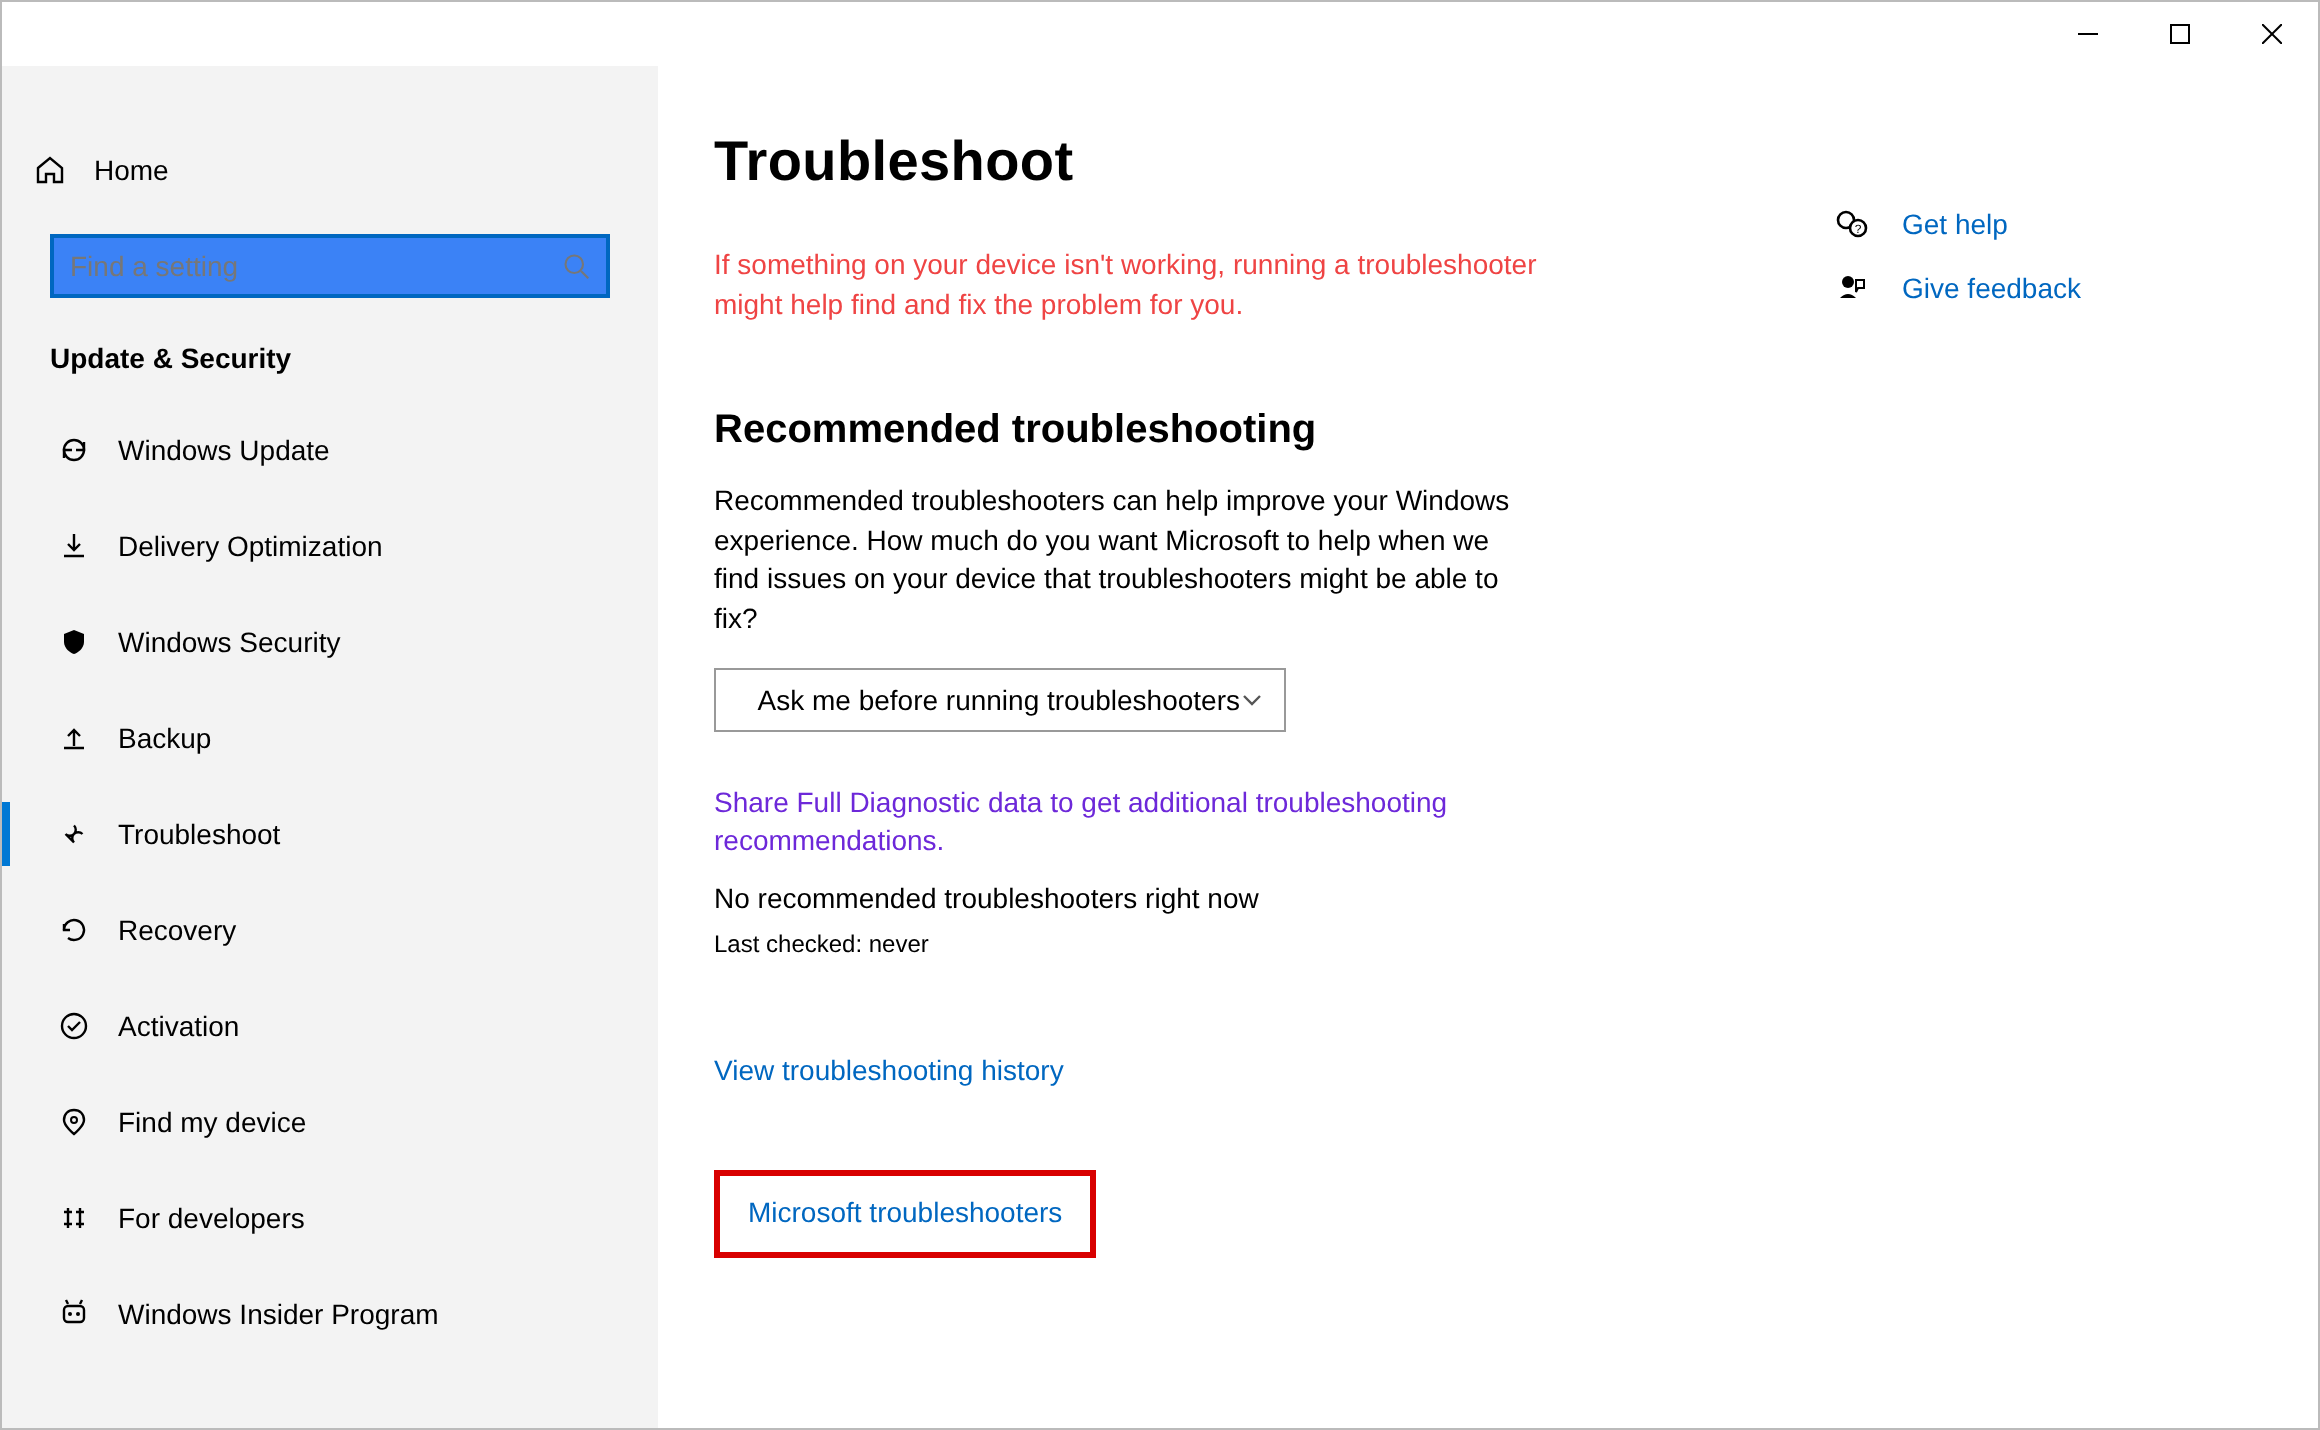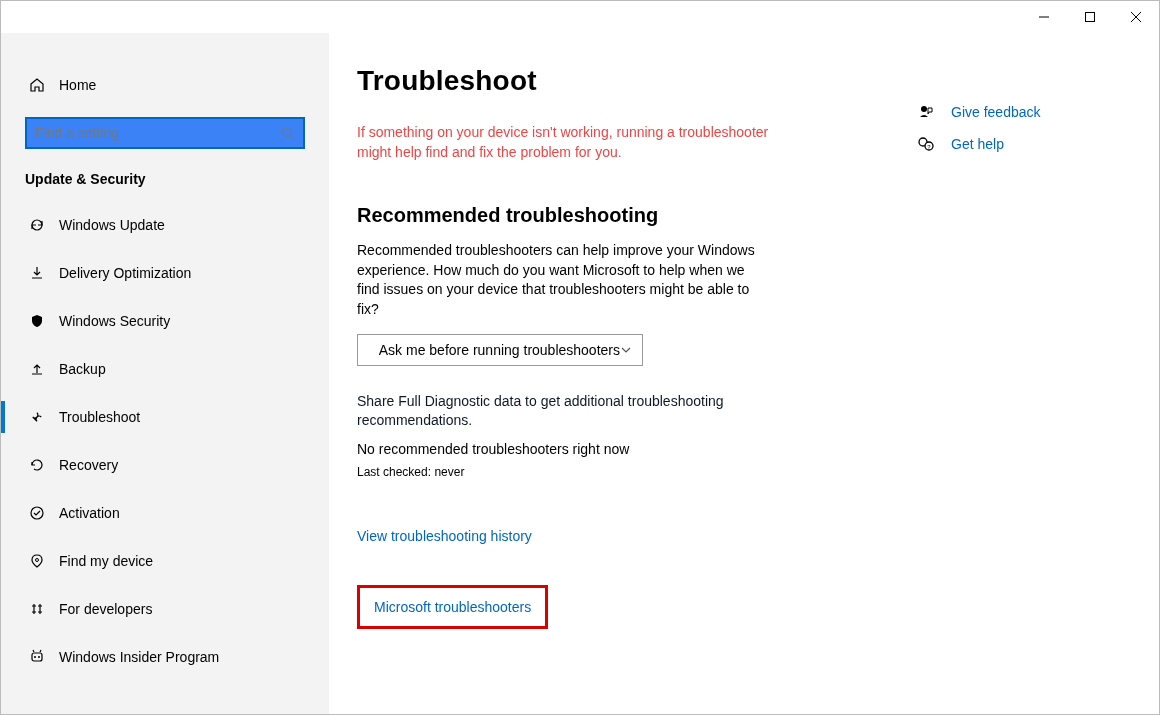--- a/index.html
+++ b/index.html
@@ -18,21 +18,21 @@
   width: 46px; height: 32px; display: flex; align-items: center; justify-content: center;
   font-size: 12px; color: #000; cursor: pointer;
 }
 .title-btn svg { width: 10px; height: 10px; }
 .body { flex: 1; display: flex; overflow: hidden; }
 .sidebar {
   width: 328px; background: #f3f3f3; padding: 0; display: flex; flex-direction: column;
   position: relative;
 }
 .home-row {
-  display: flex; align-items: center; height: 40px; padding-left: 28px;
+  display: flex; align-items: center; height: 40px; padding-left: 16px;
   margin-top: 32px; cursor: pointer;
 }
 .home-row .icon-wrap { width: 30px; display: flex; align-items: center; }
 .home-row .label { font-size: 14px; color: #000; }
 .search-wrap { padding: 12px 24px 14px 24px; }
 .search-box {
   width: 100%; height: 32px; border: 2px solid #0067c0;
   display: flex; align-items: center; padding: 0 8px; background: #3b82f6;
 }
 .search-box input {
@@ -64,21 +64,21 @@
 .page-title { font-size: 28px; font-weight: 600; color: #000; margin-bottom: 26px; letter-spacing: 0.2px; }
 .intro { font-size: 14px; color: #ef4444; line-height: 1.4; margin-bottom: 42px; max-width: 420px; }
 .section-title { font-size: 20px; font-weight: 600; color: #000; margin-bottom: 14px; }
 .section-desc { font-size: 14px; color: #000; line-height: 1.4; margin-bottom: 14px; max-width: 410px; }
 .dropdown {
   width: 286px; height: 32px; border: 1px solid #999; display: flex;
   align-items: center; justify-content: flex-end; padding: 0 10px;
   cursor: pointer; font-size: 14px; color: #000; margin-bottom: 26px;
 }
 .dropdown .chev { color: #555; }
-.warning { font-size: 14px; color: #0f172a; line-height: 1.4; max-width: 380px; margin-bottom: 10px; }
+.warning { font-size: 14px; color: #6d28d9; line-height: 1.4; max-width: 380px; margin-bottom: 10px; }
 .status-line { font-size: 14px; color: #000; margin-bottom: 8px; }
 .checked-line { font-size: 12px; color: #000; margin-bottom: 48px; }
 .link { font-size: 14px; color: #0067c0; cursor: pointer; display: inline-block; }
 .link-block { margin-bottom: 40px; }
 .highlight-box {
   border: 3px solid #d80000; padding: 10px 14px; display: inline-block;
 }
 .help-row {
   display: flex; align-items: center; gap: 16px; margin-bottom: 14px;
   cursor: pointer;
@@ -253,33 +253,33 @@
         </div>
         <div class="highlight-box">
           <span class="link">Microsoft troubleshooters</span>
         </div>
       </div>
 
       <div class="right-col">
         <div class="help-row">
           <span class="hicon">
             <svg width="18" height="18" viewBox="0 0 18 18">
+                <circle cx="6" cy="7" r="4" fill="none" stroke="#000" stroke-width="1.3"></circle>
+                <circle cx="12" cy="11" r="4" fill="#fff" stroke="#000" stroke-width="1.3"></circle>
+                <text x="12" y="13.5" font-size="6" text-anchor="middle" fill="#000">?</text>
+              </svg>
+          </span>
+          <span class="hlabel">Get help</span>
+        </div>
+        <div class="help-row">
+          <span class="hicon">
+            <svg width="18" height="18" viewBox="0 0 18 18">
                 <circle cx="7" cy="6" r="3" fill="#000"></circle>
                 <path d="M3 14 Q7 10 11 14 Z" fill="#000"></path>
                 <path d="M11 5 L15 5 L15 9 L12 9 L11 11 Z" fill="#fff" stroke="#000" stroke-width="1"></path>
               </svg>
           </span>
           <span class="hlabel">Give feedback</span>
         </div>
-        <div class="help-row">
-          <span class="hicon">
-            <svg width="18" height="18" viewBox="0 0 18 18">
-                <circle cx="6" cy="7" r="4" fill="none" stroke="#000" stroke-width="1.3"></circle>
-                <circle cx="12" cy="11" r="4" fill="#fff" stroke="#000" stroke-width="1.3"></circle>
-                <text x="12" y="13.5" font-size="6" text-anchor="middle" fill="#000">?</text>
-              </svg>
-          </span>
-          <span class="hlabel">Get help</span>
-        </div>
       </div>
     </div>
   </div>
 </div>
 
 </body></html>

